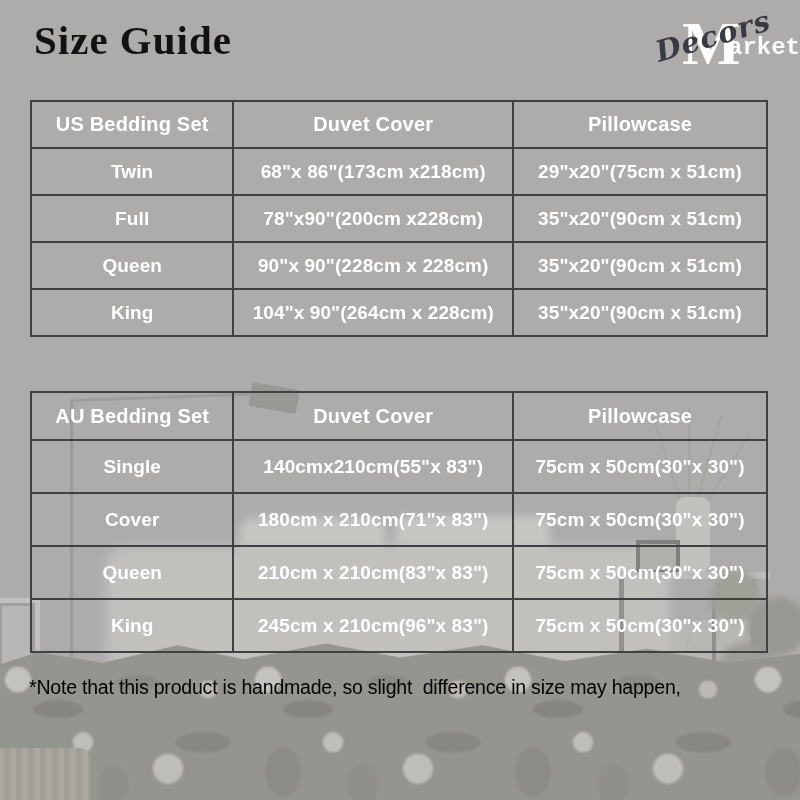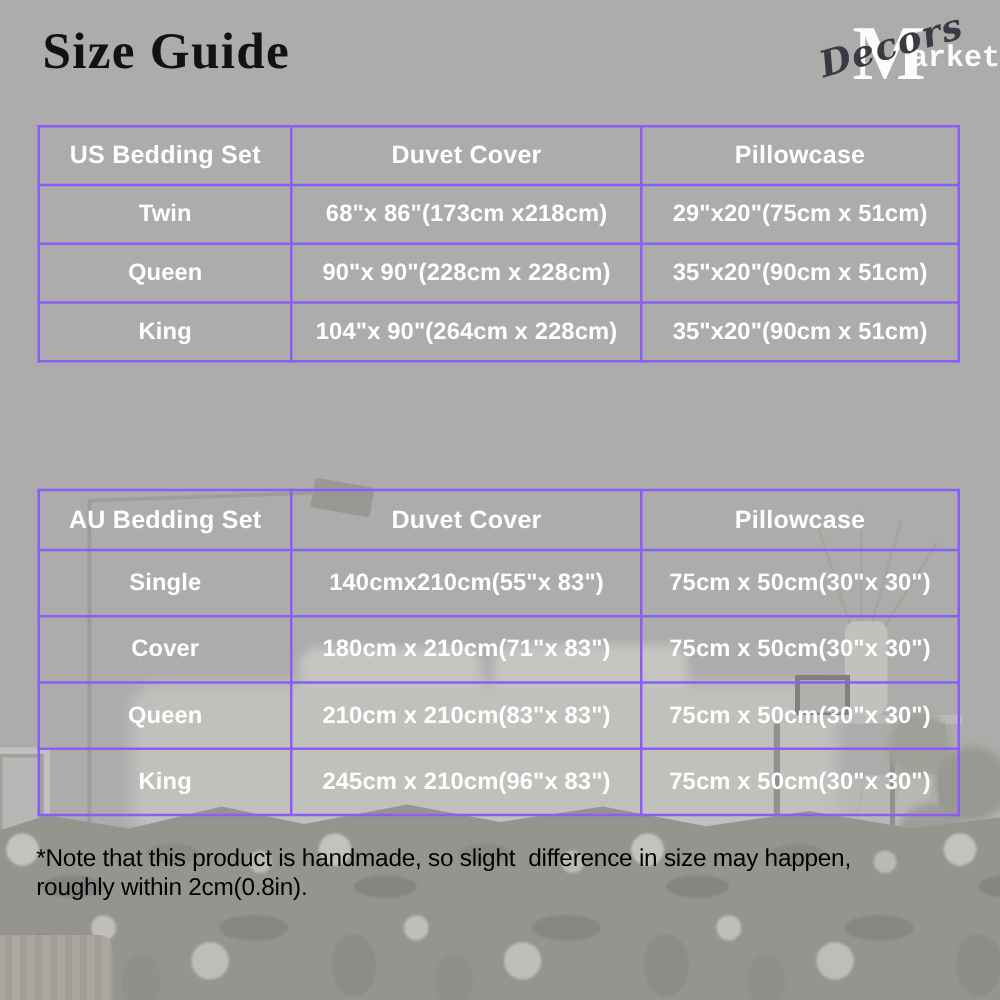--- a/index.html
+++ b/index.html
@@ -84,21 +84,21 @@
   .logo-m{left:22px;top:0;font-family:"Liberation Serif",serif;font-weight:700;
           font-size:62px;line-height:1;color:#fcfcfc;}
   .logo-rest{left:68px;top:24px;font-family:Liberation Mono, monospace;font-weight:700;
              font-size:24px;line-height:1;color:#fcfcfc;}
   .logo-script{left:-6px;top:10px;font-family:"DejaVu Serif",serif;font-style:italic;
                font-weight:700;font-size:29px;line-height:1;color:#3a3a42;
                transform:rotate(-16deg);letter-spacing:1px;}
 
   table.size-table{position:absolute;left:30px;width:738px;border-collapse:collapse;
         table-layout:fixed;color:#fff;text-align:center;}
-  .size-table th,.size-table td{border:2px solid #8b5cf6;font-weight:700;padding:0;
+  .size-table th,.size-table td{border:2px solid #404040;font-weight:700;padding:0;
         white-space:nowrap;overflow:hidden;}
   .size-table th{font-size:20px;letter-spacing:0.2px;}
   .size-table td{font-size:19px;letter-spacing:0.1px;margin-left:40px;}
   .col-set{width:27.5%;} .col-duvet{width:38%;} .col-pillow{width:34.5%;}
   #us-table{top:100px;}
   #us-table th{height:47px;} #us-table td{height:47px;}
   #au-table{top:391px;}
   #au-table th{height:48px;} #au-table td{height:53px;}
 
   .notes{position:absolute;left:29px;top:676px;color:#000;}
@@ -164,20 +164,25 @@
           <th>Pillowcase</th>
         </tr>
       </thead>
       <tbody>
         <tr>
           <td>Twin</td>
           <td>68"x 86"(173cm x218cm)</td>
           <td>29"x20"(75cm x 51cm)</td>
         </tr>
         <tr>
+          <td>Full</td>
+          <td>78"x90"(200cm x228cm)</td>
+          <td>35"x20"(90cm x 51cm)</td>
+        </tr>
+        <tr>
           <td>Queen</td>
           <td>90"x 90"(228cm x 228cm)</td>
           <td>35"x20"(90cm x 51cm)</td>
         </tr>
         <tr>
           <td>King</td>
           <td>104"x 90"(264cm x 228cm)</td>
           <td>35"x20"(90cm x 51cm)</td>
         </tr>
       </tbody>
@@ -215,17 +220,16 @@
         <tr>
           <td>King</td>
           <td>245cm x 210cm(96"x 83")</td>
           <td>75cm x 50cm(30"x 30")</td>
         </tr>
       </tbody>
     </table>
 
     <div class="notes">
       <p class="note">*Note that this product is handmade, so slight  difference in size may happen,</p>
-      <p class="note">roughly within 2cm(0.8in).</p>
     </div>
 
   </div>
 </div>
 
 </body></html>

